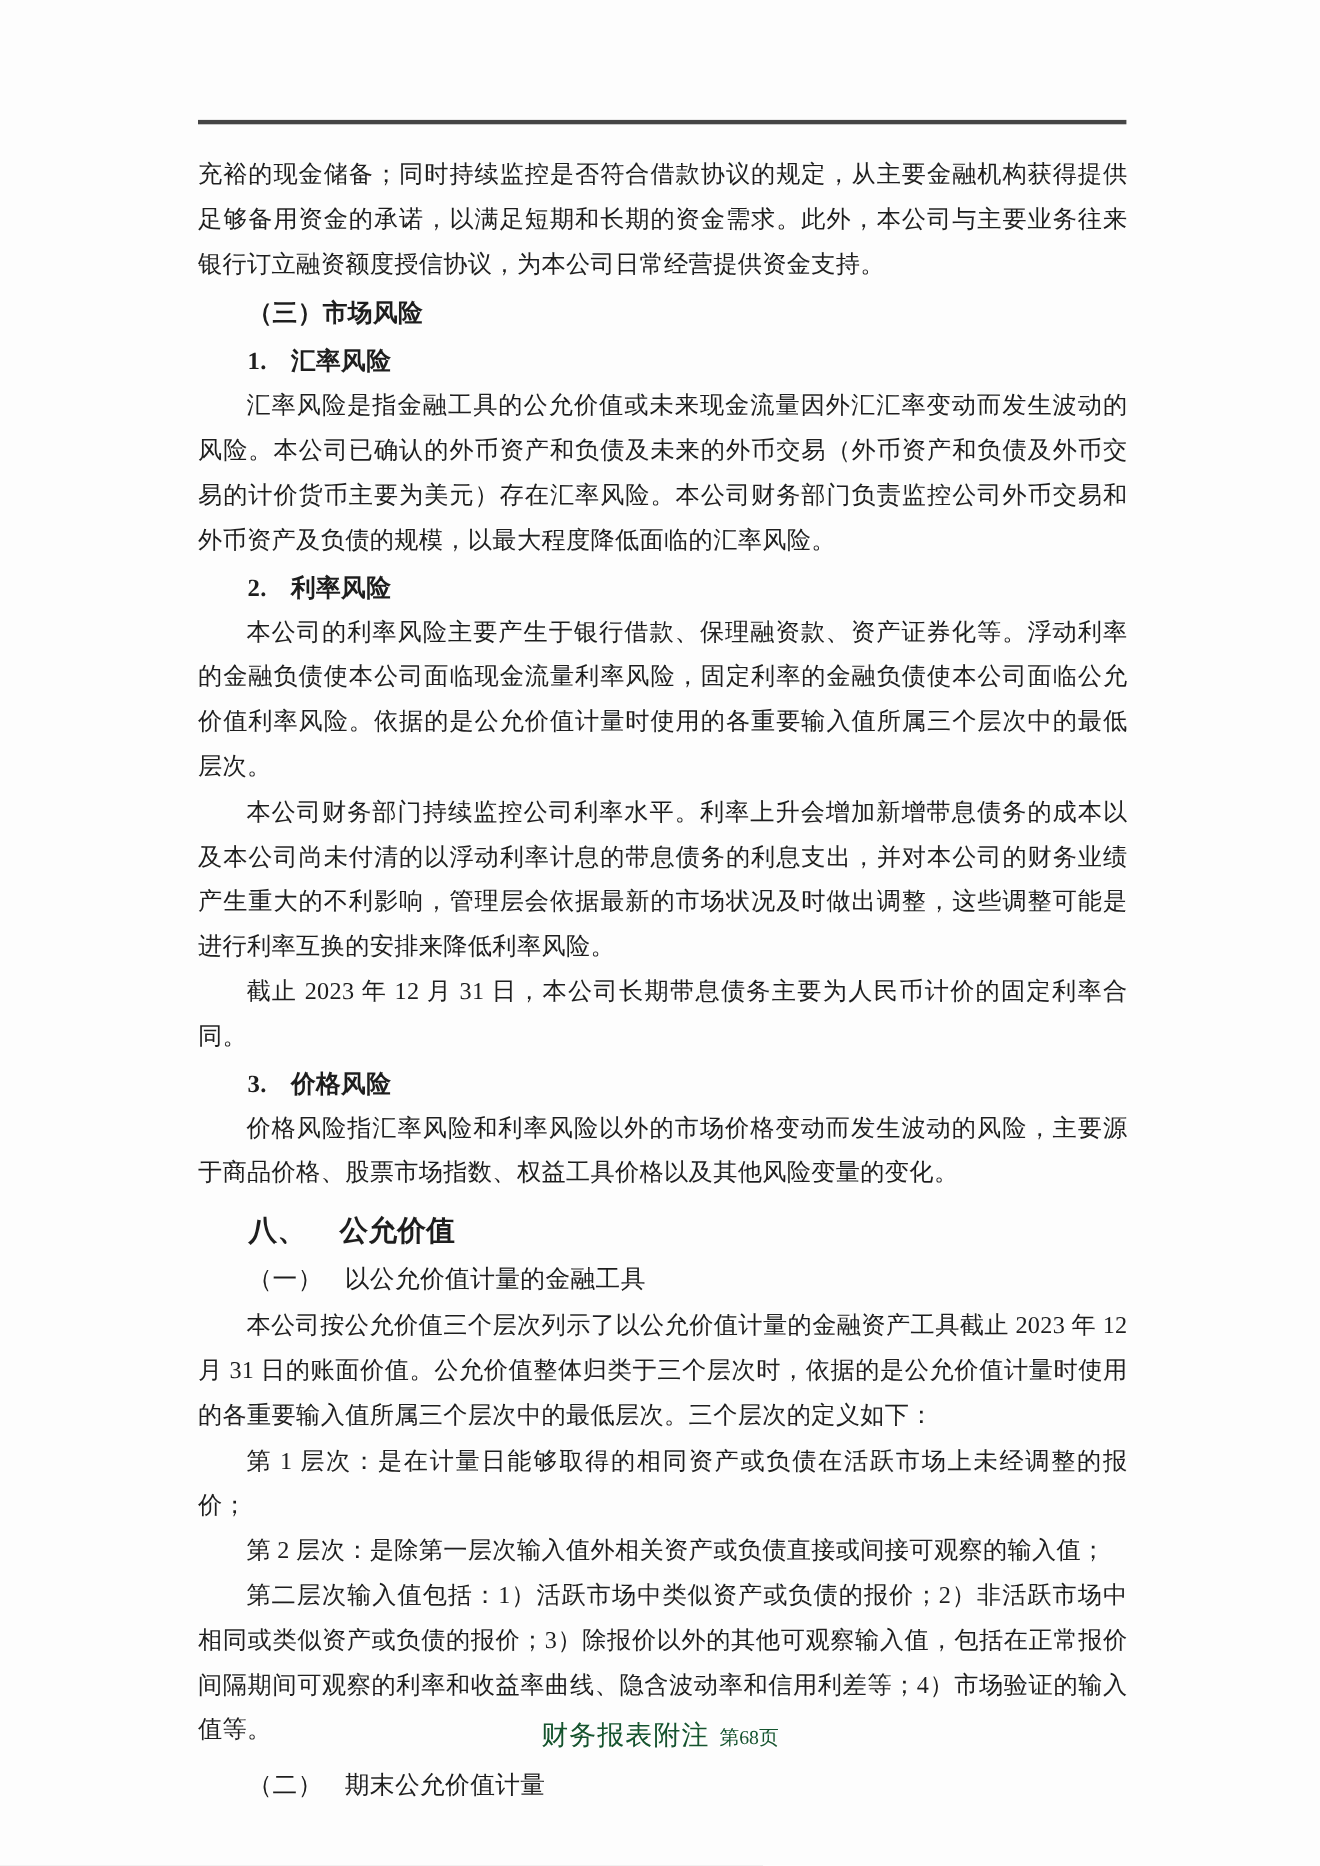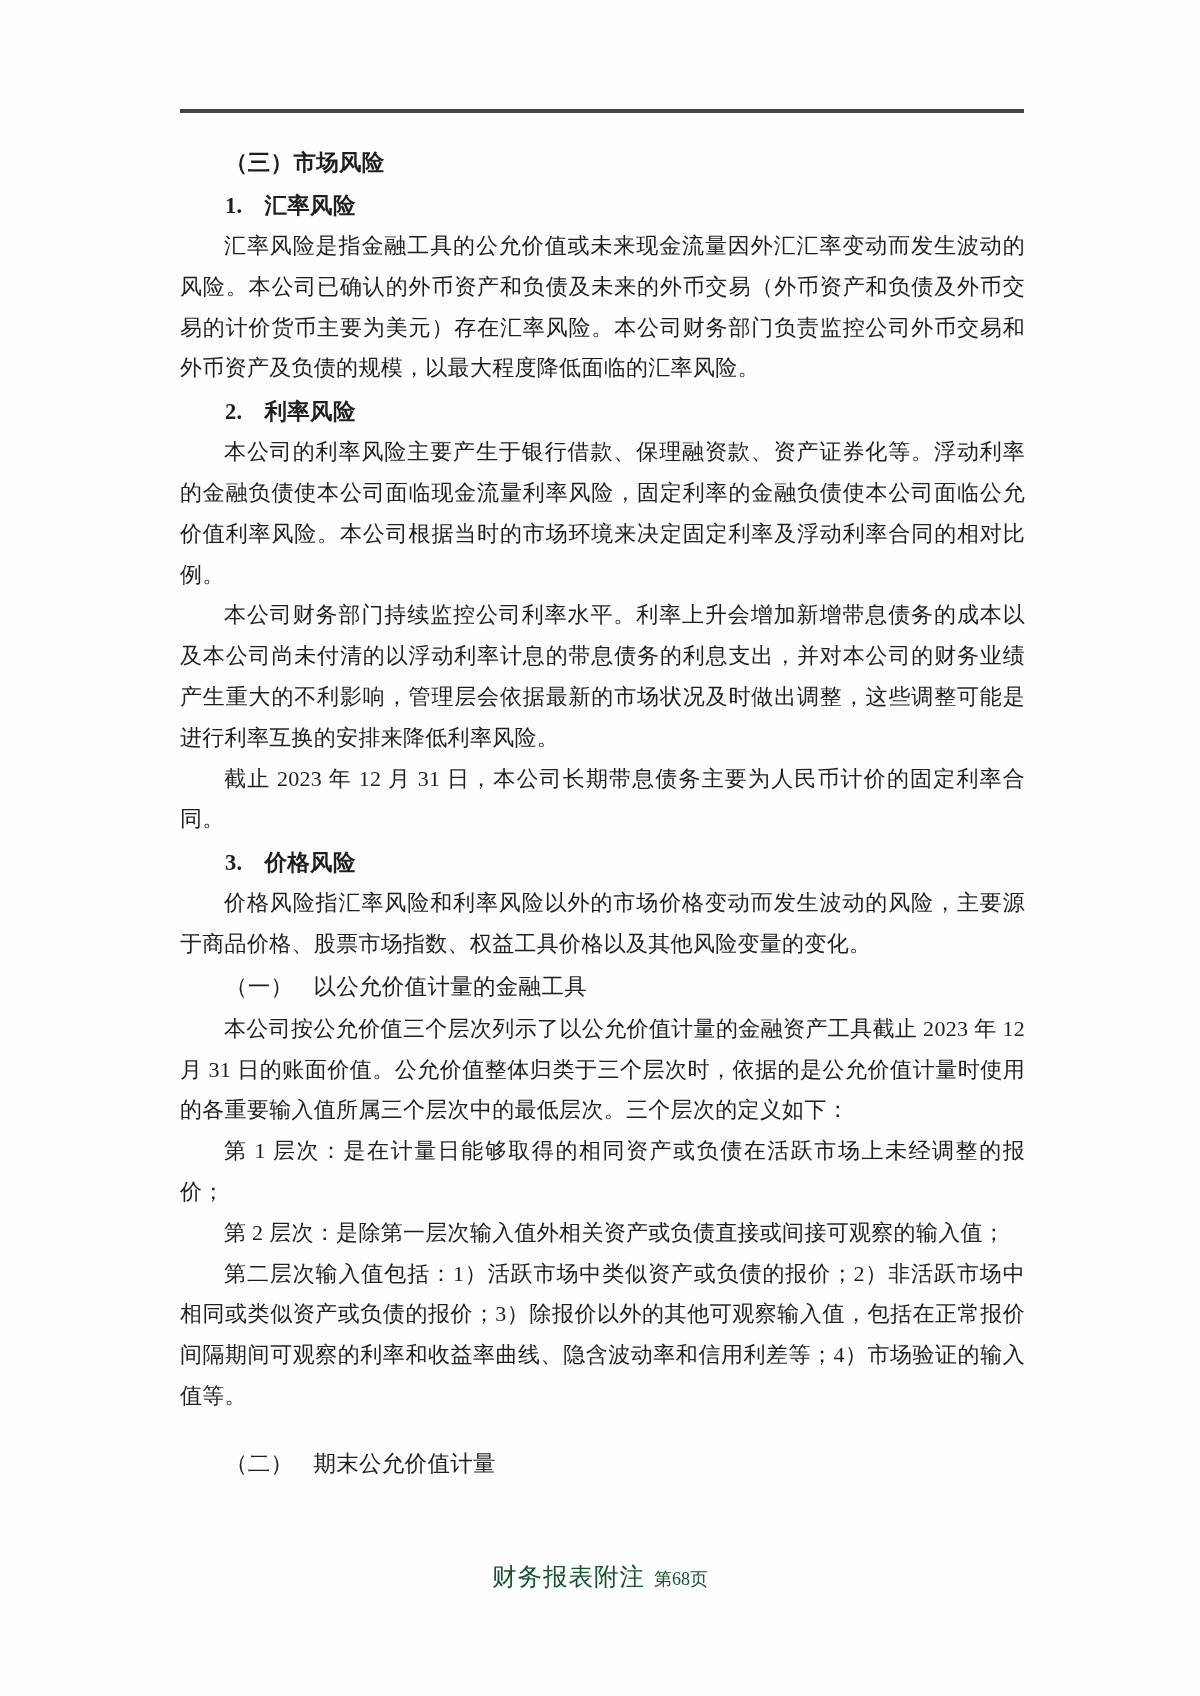--- a/index.html
+++ b/index.html
@@ -63,21 +63,21 @@
     text-indent: 0;
   }
   .h-sub2 {
     margin: 1px 0 1px 0;
     font-size: 22.5px;
     font-weight: normal;
     padding-left: 45px;
     line-height: 42px;
     text-indent: 0;
   }
-  .mt-gap { margin-top: 26px; }
+  .mt-gap { margin-top: 9px; }
   .hgap { display: inline-block; height: 1px; }
   .g22 { width: 22px; }
   .g30 { width: 30px; }
   .g20 { width: 20px; }
   .footer {
     position: absolute;
     left: 0;
     right: 0;
     top: 1560px;
     text-align: center;
@@ -89,39 +89,41 @@
 </style>
 </head>
 <body>
 
 <div class="page">
 
   <div class="top-rule"></div>
 
   <main class="content">
 
+    <p class="body cont">充裕的现金储备；同时持续监控是否符合借款协议的规定，从主要金融机构获得提供足够备用资金的承诺，以满足短期和长期的资金需求。此外，本公司与主要业务往来银行订立融资额度授信协议，为本公司日常经营提供资金支持。</p>
 
     <h3 class="h-sub">（三）市场风险</h3>
 
     <h4 class="h-num"><span>1.</span><span class="hgap g22"></span><span>汇率风险</span></h4>
 
     <p class="body">汇率风险是指金融工具的公允价值或未来现金流量因外汇汇率变动而发生波动的风险。本公司已确认的外币资产和负债及未来的外币交易（外币资产和负债及外币交易的计价货币主要为美元）存在汇率风险。本公司财务部门负责监控公司外币交易和外币资产及负债的规模，以最大程度降低面临的汇率风险。</p>
 
     <h4 class="h-num"><span>2.</span><span class="hgap g22"></span><span>利率风险</span></h4>
 
-    <p class="body">本公司的利率风险主要产生于银行借款、保理融资款、资产证券化等。浮动利率的金融负债使本公司面临现金流量利率风险，固定利率的金融负债使本公司面临公允价值利率风险。本公司根据当时的市场环境来决定固定利率及浮动利率合同的相对比例。</p>
+    <p class="body">本公司的利率风险主要产生于银行借款、保理融资款、资产证券化等。浮动利率的金融负债使本公司面临现金流量利率风险，固定利率的金融负债使本公司面临公允价值利率风险。依据的是公允价值计量时使用的各重要输入值所属三个层次中的最低层次。</p>
 
     <p class="body">本公司财务部门持续监控公司利率水平。利率上升会增加新增带息债务的成本以及本公司尚未付清的以浮动利率计息的带息债务的利息支出，并对本公司的财务业绩产生重大的不利影响，管理层会依据最新的市场状况及时做出调整，这些调整可能是进行利率互换的安排来降低利率风险。</p>
 
     <p class="body">截止 2023 年 12 月 31 日，本公司长期带息债务主要为人民币计价的固定利率合同。</p>
 
     <h4 class="h-num"><span>3.</span><span class="hgap g22"></span><span>价格风险</span></h4>
 
     <p class="body">价格风险指汇率风险和利率风险以外的市场价格变动而发生波动的风险，主要源于商品价格、股票市场指数、权益工具价格以及其他风险变量的变化。</p>
 
+    <h2 class="h-chapter"><span>八、</span><span class="hgap g30"></span><span>公允价值</span></h2>
 
     <h3 class="h-sub2"><span>（一）</span><span class="hgap g20"></span><span>以公允价值计量的金融工具</span></h3>
 
     <p class="body">本公司按公允价值三个层次列示了以公允价值计量的金融资产工具截止 2023 年 12 月 31 日的账面价值。公允价值整体归类于三个层次时，依据的是公允价值计量时使用的各重要输入值所属三个层次中的最低层次。三个层次的定义如下：</p>
 
     <p class="body">第 1 层次：是在计量日能够取得的相同资产或负债在活跃市场上未经调整的报价；</p>
 
     <p class="body">第 2 层次：是除第一层次输入值外相关资产或负债直接或间接可观察的输入值；</p>
 
     <p class="body">第二层次输入值包括：1）活跃市场中类似资产或负债的报价；2）非活跃市场中相同或类似资产或负债的报价；3）除报价以外的其他可观察输入值，包括在正常报价间隔期间可观察的利率和收益率曲线、隐含波动率和信用利差等；4）市场验证的输入值等。</p>

